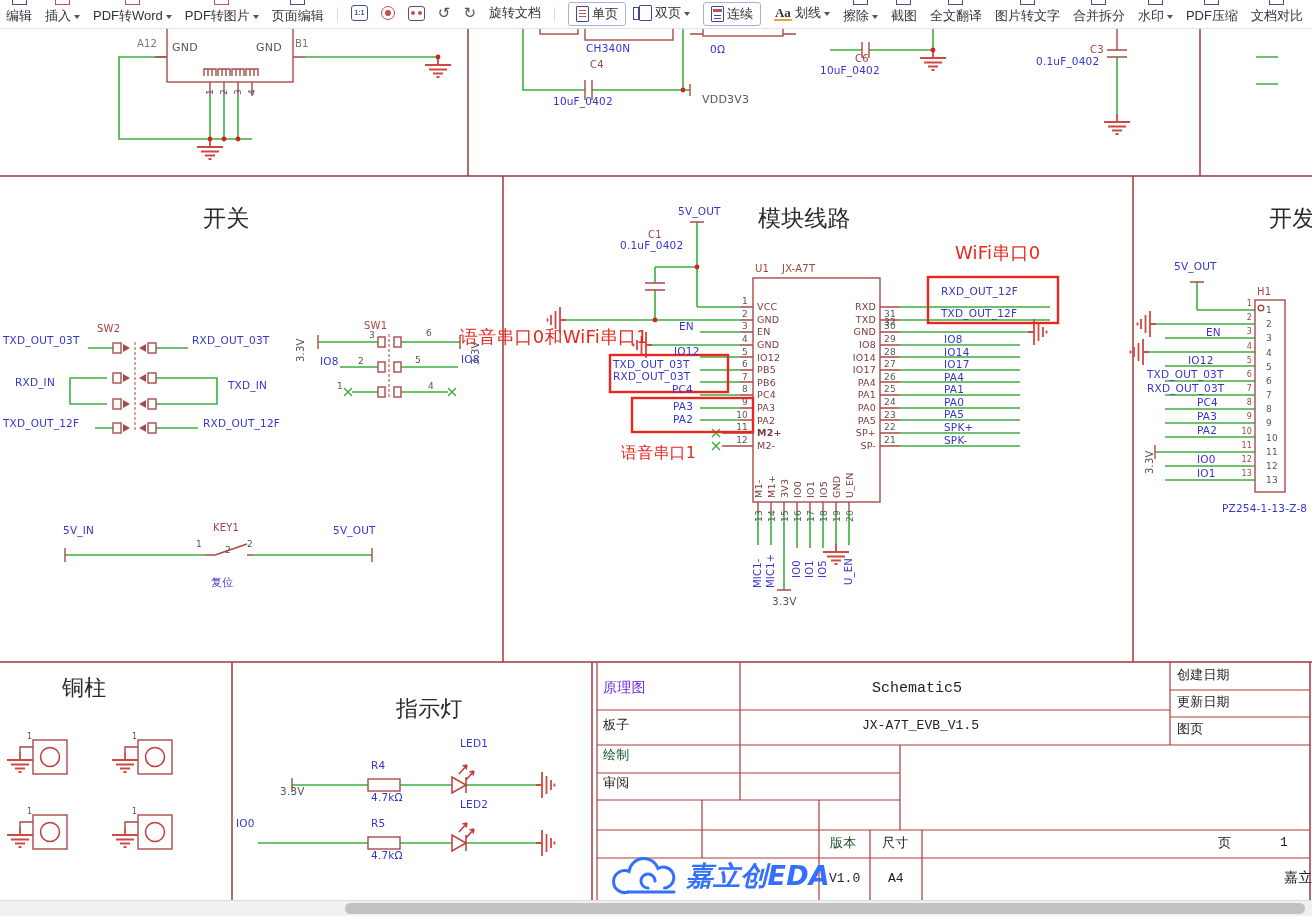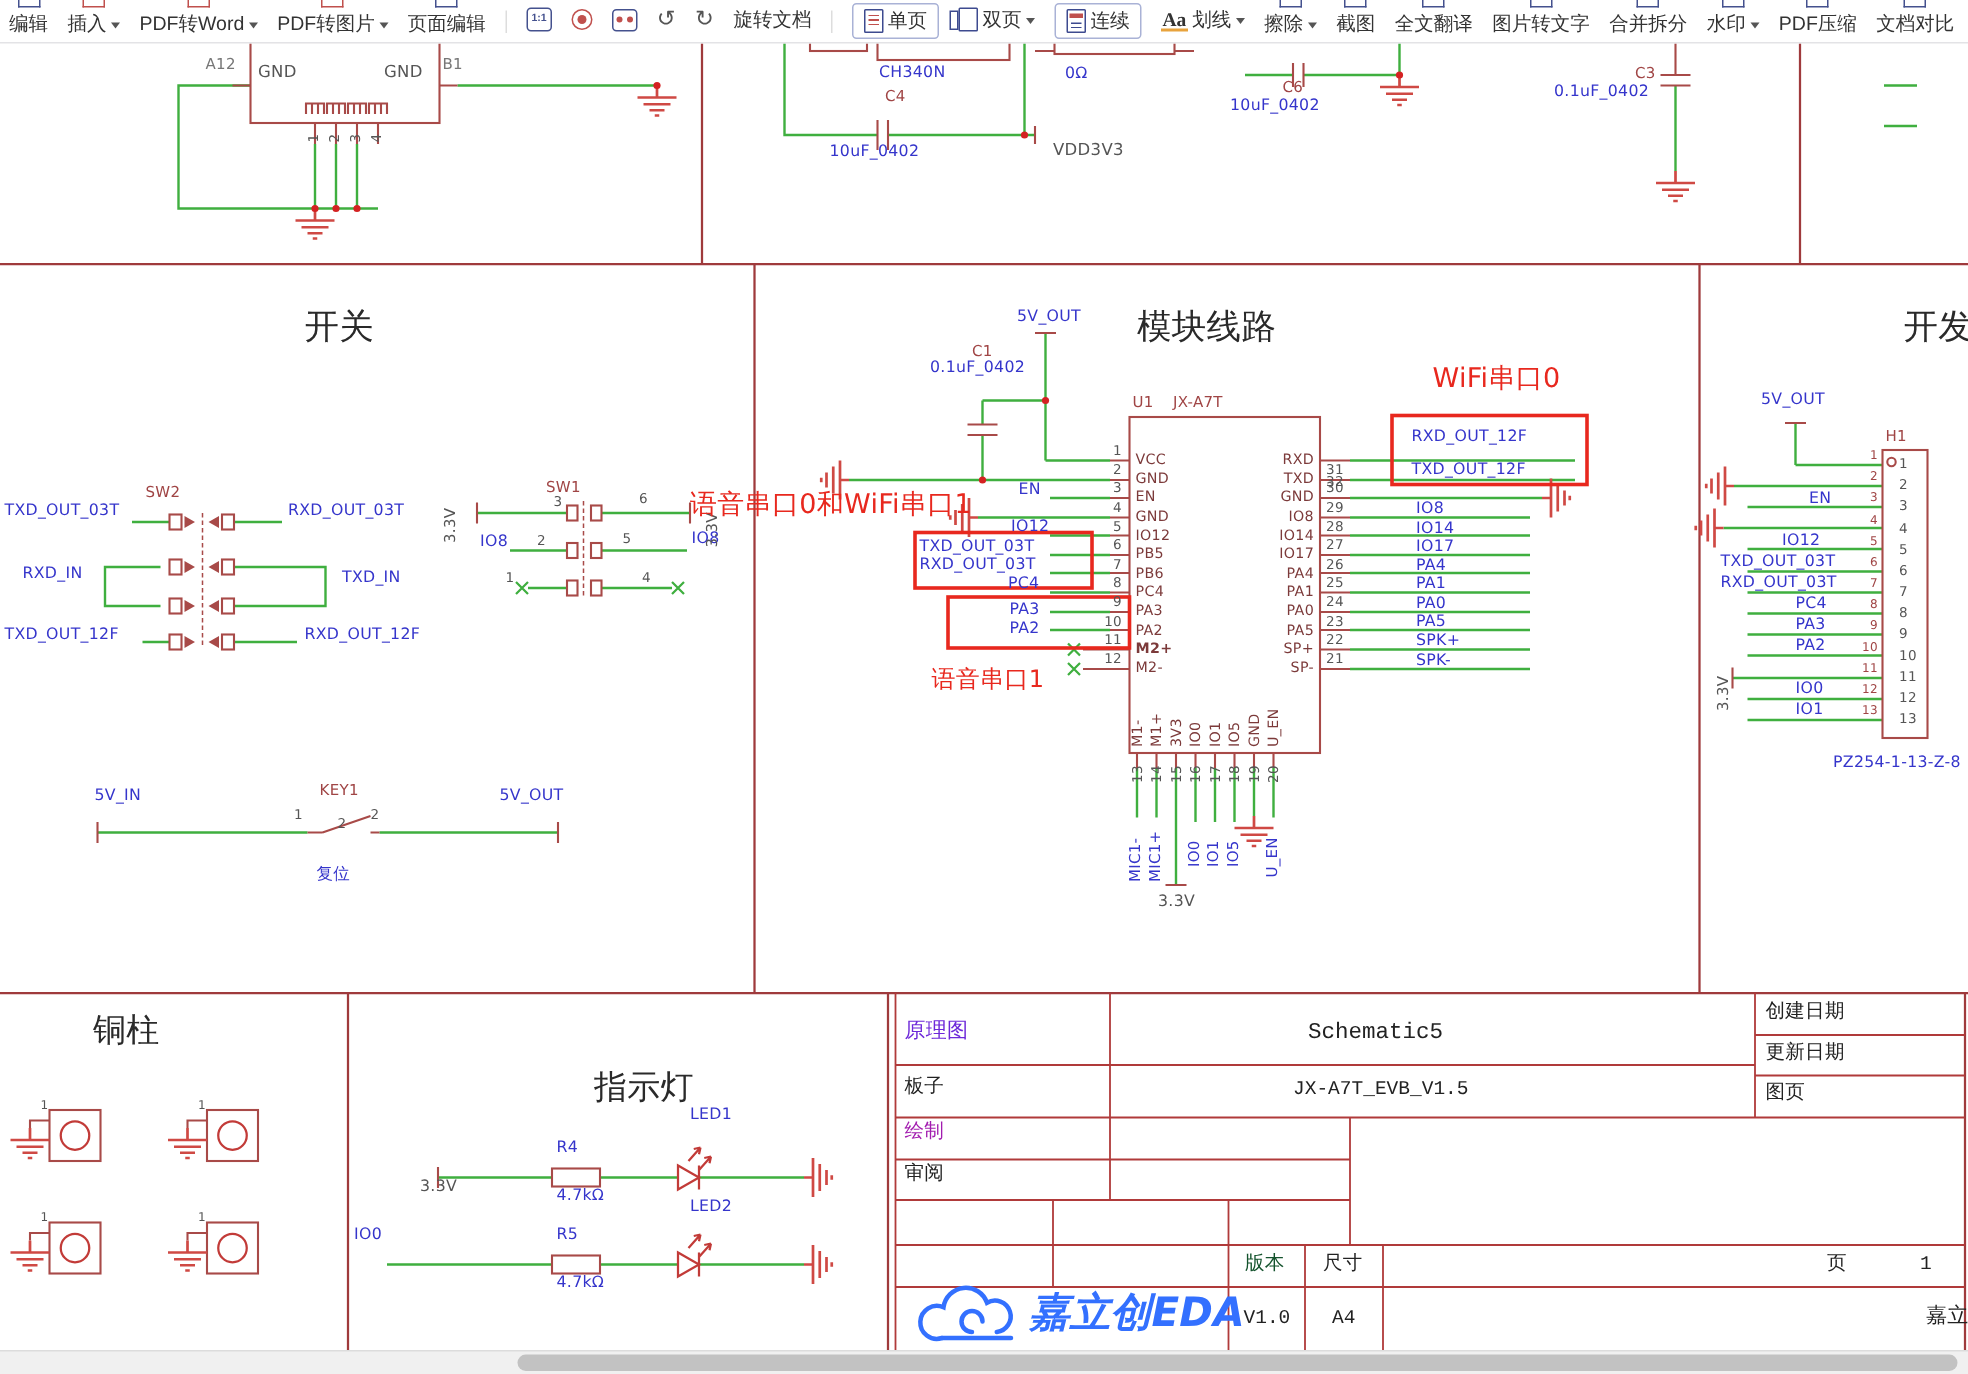--- a/index.html
+++ b/index.html
@@ -260,37 +260,37 @@
       <span class="lbl" style="left: 1197px; top: 411px; color: rgb(53, 53, 203); font-size: 10.5px;">PA3</span>
       <span class="lbl" style="left: 1197px; top: 425px; color: rgb(53, 53, 203); font-size: 10.5px;">PA2</span>
       <span class="lbl rot" style="left: 1144px; top: 474px; color: rgb(85, 85, 85); font-size: 10px;">3.3V</span>
       <span class="lbl" style="left: 1197px; top: 454px; color: rgb(53, 53, 203); font-size: 10.5px;">IO0</span>
       <span class="lbl" style="left: 1197px; top: 468px; color: rgb(53, 53, 203); font-size: 10.5px;">IO1</span>
       <span class="lbl" style="left: 62px; top: 676px; color: rgb(42, 42, 42); font-size: 22px;">铜柱</span>
       <span class="lbl" style="left: 27px; top: 733px; color: rgb(85, 85, 85); font-size: 8px;">1</span>
       <span class="lbl" style="left: 132px; top: 733px; color: rgb(85, 85, 85); font-size: 8px;">1</span>
       <span class="lbl" style="left: 27px; top: 808px; color: rgb(85, 85, 85); font-size: 8px;">1</span>
       <span class="lbl" style="left: 132px; top: 808px; color: rgb(85, 85, 85); font-size: 8px;">1</span>
-      <span class="lbl" style="left: 396px; top: 714px; color: rgb(42, 42, 42); font-size: 22px;">指示灯</span>
+      <span class="lbl" style="left: 396px; top: 697px; color: rgb(42, 42, 42); font-size: 22px;">指示灯</span>
       <span class="lbl" style="left: 460px; top: 738px; color: rgb(53, 53, 203); font-size: 10.5px;">LED1</span>
       <span class="lbl" style="left: 371px; top: 760px; color: rgb(53, 53, 203); font-size: 10.5px;">R4</span>
       <span class="lbl" style="left: 371px; top: 792px; color: rgb(53, 53, 203); font-size: 10.5px;">4.7kΩ</span>
       <span class="lbl" style="left: 280px; top: 786px; color: rgb(85, 85, 85); font-size: 10.5px;">3.3V</span>
       <span class="lbl" style="left: 460px; top: 799px; color: rgb(53, 53, 203); font-size: 10.5px;">LED2</span>
       <span class="lbl" style="left: 371px; top: 818px; color: rgb(53, 53, 203); font-size: 10.5px;">R5</span>
       <span class="lbl" style="left: 371px; top: 850px; color: rgb(53, 53, 203); font-size: 10.5px;">4.7kΩ</span>
       <span class="lbl" style="left: 236px; top: 818px; color: rgb(53, 53, 203); font-size: 10.5px;">IO0</span>
       <span class="lbl" style="left: 603px; top: 680px; color: #6d28d9; font-size: 14px;">原理图</span>
       <span class="lbl mono" style="left: 872px; top: 681px; color: rgb(34, 34, 34); font-size: 15px;">Schematic5</span>
       <span class="lbl" style="left: 1177px; top: 668px; color: rgb(34, 34, 34); font-size: 13px;">创建日期</span>
       <span class="lbl" style="left: 1177px; top: 695px; color: rgb(34, 34, 34); font-size: 13px;">更新日期</span>
       <span class="lbl" style="left: 603px; top: 718px; color: rgb(34, 34, 34); font-size: 13px; text-align: center;">板子</span>
       <span class="lbl mono" style="left: 862px; top: 719px; color: rgb(34, 34, 34); font-size: 13px;">JX-A7T_EVB_V1.5</span>
       <span class="lbl" style="left: 1177px; top: 722px; color: rgb(34, 34, 34); font-size: 13px;">图页</span>
-      <span class="lbl" style="left: 603px; top: 748px; color: #a21caf; font-size: 13px;">绘制</span>
+      <span class="lbl" style="left: 603px; top: 748px; color: #14532d; font-size: 13px;">绘制</span>
       <span class="lbl" style="left: 603px; top: 776px; color: rgb(34, 34, 34); font-size: 13px;">审阅</span>
       <span class="lbl" style="left: 830px; top: 836px; color: #14532d; font-size: 13px;">版本</span>
       <span class="lbl" style="left: 882px; top: 836px; color: rgb(34, 34, 34); font-size: 13px;">尺寸</span>
       <span class="lbl" style="left: 1218px; top: 836px; color: rgb(34, 34, 34); font-size: 13px;">页</span>
       <span class="lbl mono" style="left: 1280px; top: 836px; color: rgb(34, 34, 34); font-size: 13px;">1</span>
       <span class="lbl mono" style="left: 829px; top: 872px; color: rgb(34, 34, 34); font-size: 13px;">V1.0</span>
       <span class="lbl mono" style="left: 888px; top: 872px; color: rgb(34, 34, 34); font-size: 13px;">A4</span>
       <span class="lbl" style="left: 1284px; top: 870px; color: rgb(34, 34, 34); font-size: 14px;">嘉立创</span>
       <span class="lbl bold ital" style="left: 686px; top: 861px; color: rgb(51, 112, 255); font-size: 27px;">嘉立创EDA</span>
       <span class="lbl" style="left: 755px; top: 263px; color: rgb(160, 69, 69); font-size: 10px;">U1</span>

